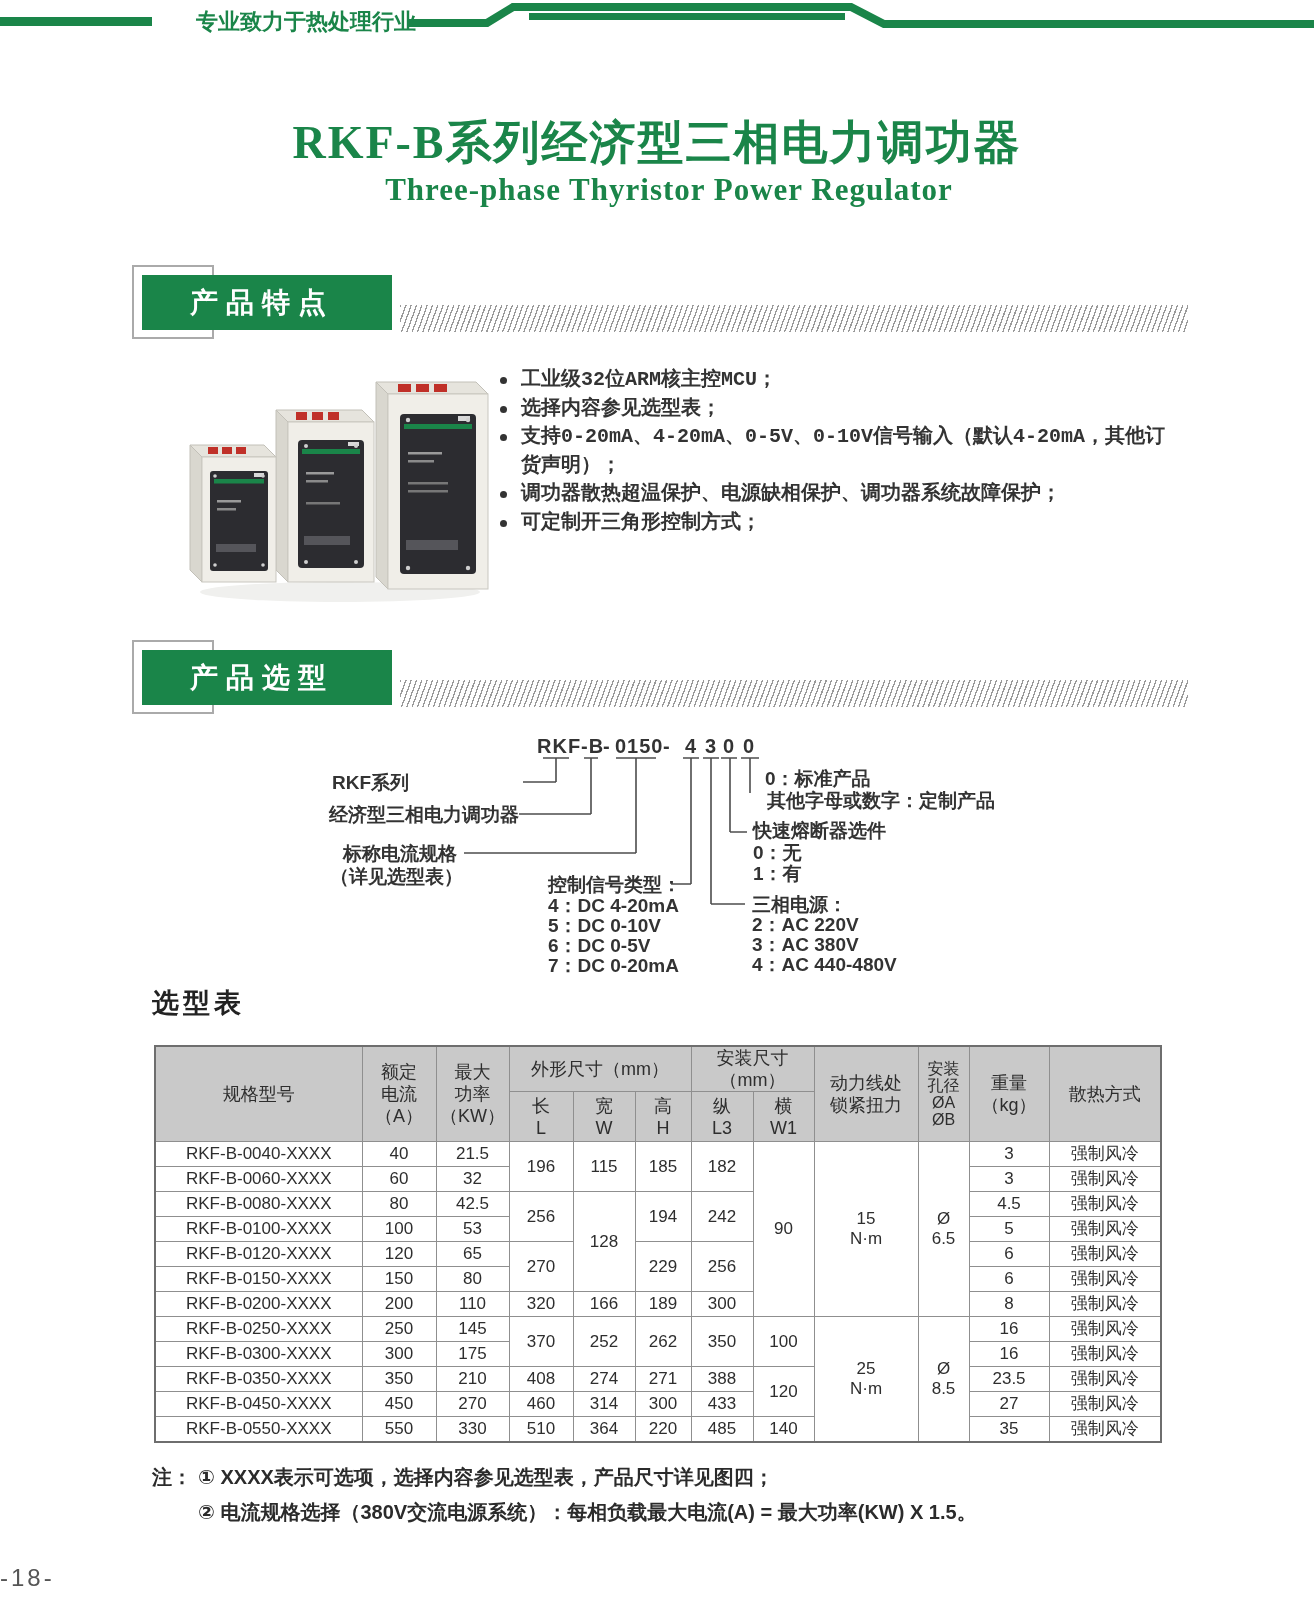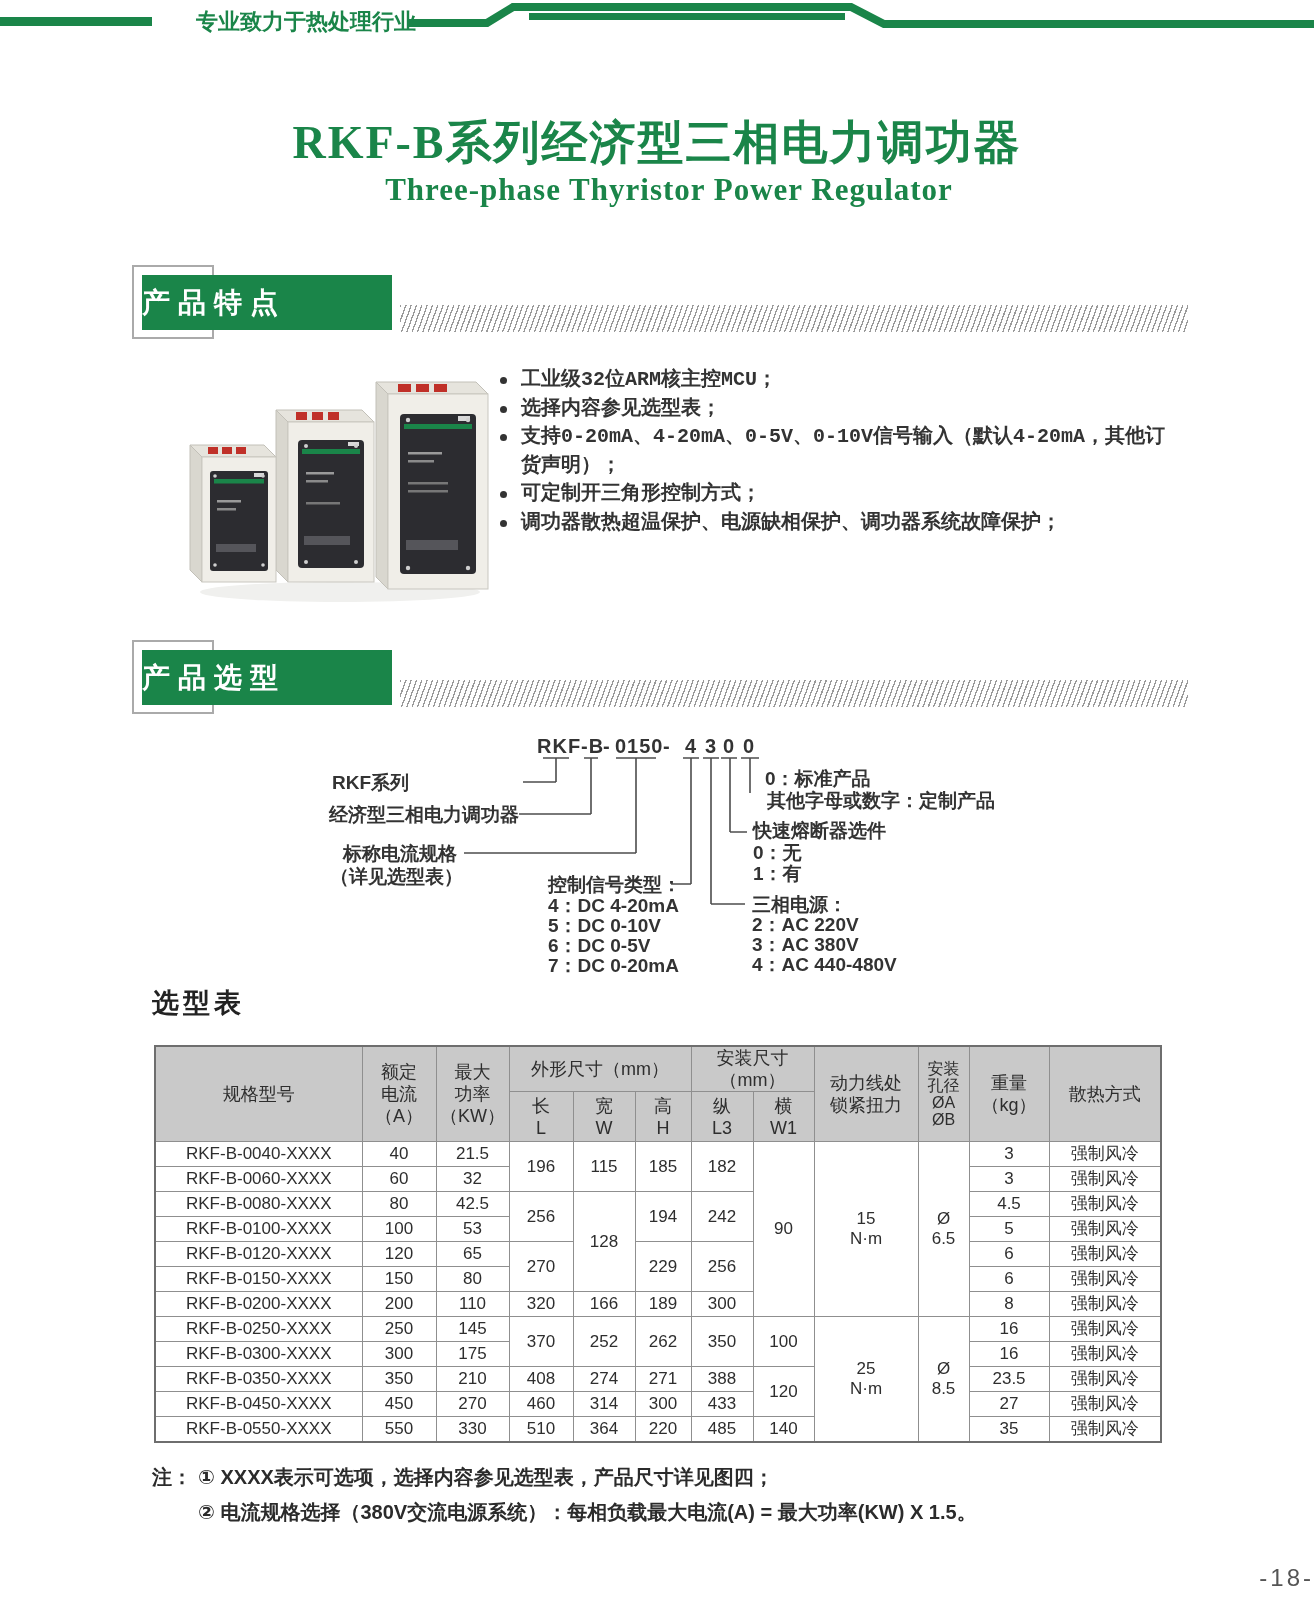--- a/index.html
+++ b/index.html
@@ -31,21 +31,21 @@
 
   
   .banner{left:130px;width:1064px;height:78px;}
   .banner .outline{
     position:absolute;left:2px;top:0;width:82px;height:74px;
     border:2px solid #aaaaaa;background:transparent;
   }
   .banner .green-box{
     position:absolute;left:12px;top:10px;width:250px;height:55px;
     background:var(--green);color:#ffffff;font-size:28px;font-weight:bold;
-    letter-spacing:8px;line-height:55px;
+    letter-spacing:8px;line-height:55px;padding-left:48px;
   }
   .banner .hatch{
     position:absolute;left:270px;top:40px;width:788px;height:27px;
     background:repeating-linear-gradient(110deg,var(--hatch) 0,var(--hatch) 1.3px,transparent 1.3px,transparent 5px);
   }
 
   
   #features-list{left:498px;top:366px;width:672px;list-style:none;}
   #features-list li{
     position:relative;padding-left:23px;font-size:20px;line-height:28.5px;
@@ -78,21 +78,21 @@
   #sel-table thead tr:nth-child(1) th{height:44px;}
   #sel-table thead tr:nth-child(2) th{height:50px;}
   #sel-table td{height:25px;font-size:17px;line-height:20px;}
 
   
   #notes{left:152px;top:1460px;width:1010px;font-size:20px;font-weight:600;line-height:35px;color:#2b2b2b;}
   #notes .note-row{position:relative;padding-left:46px;}
   #notes .note-label{position:absolute;left:0;top:0;font-weight:bold;}
 
   
-  #footer{left:0;top:1564px;width:1314px;text-align:right;font-size:24px;color:#555;letter-spacing:3px;}
+  #footer{left:0;top:1564px;width:1314px;text-align:left;font-size:24px;color:#555;letter-spacing:3px;}
 </style>
 </head>
 <body>
 
 <svg id="top-band" class="abs" width="1314" height="50" viewBox="0 0 1314 50">
   <rect x="0" y="17" width="152" height="9" fill="#1a8549"></rect>
   <text x="196" y="29" font-size="22" font-weight="600" fill="#1a8549">专业致力于热处理行业</text>
   <polyline points="409,23 487,23 513,7 851,7 884,24 1314,24" stroke="#1a8549" stroke-width="8" fill="none"></polyline>
   <rect x="529" y="13" width="316" height="7" fill="#1a8549"></rect>
 </svg>
@@ -167,22 +167,22 @@
     <rect x="37" y="148" width="24" height="2.5" fill="#9a9a9a"></rect>
       <rect x="37" y="156" width="19" height="2.5" fill="#8a8a8a"></rect>
     <rect x="36" y="192" width="40" height="8" fill="#55555a"></rect>
   </g>
 </svg>
 
 <ul id="features-list" class="abs">
   <li><span class="dot"></span><span>工业级32位ARM核主控MCU；</span></li>
   <li><span class="dot"></span><span>选择内容参见选型表；</span></li>
   <li><span class="dot"></span><span>支持0-20mA、4-20mA、0-5V、0-10V信号输入（默认4-20mA，其他订货声明）；</span></li>
+  <li><span class="dot"></span><span>调功器散热超温保护、电源缺相保护、调功器系统故障保护；</span></li>
   <li><span class="dot"></span><span>可定制开三角形控制方式；</span></li>
-  <li><span class="dot"></span><span>调功器散热超温保护、电源缺相保护、调功器系统故障保护；</span></li>
 </ul>
 
 <div class="abs banner" style="top:640px;">
   <div class="outline"></div>
   <div class="green-box">产品选型</div>
   <div class="hatch"></div>
 </div>
 
 <svg id="diagram" class="abs" width="1314" height="262" viewBox="0 0 1314 262">
 

